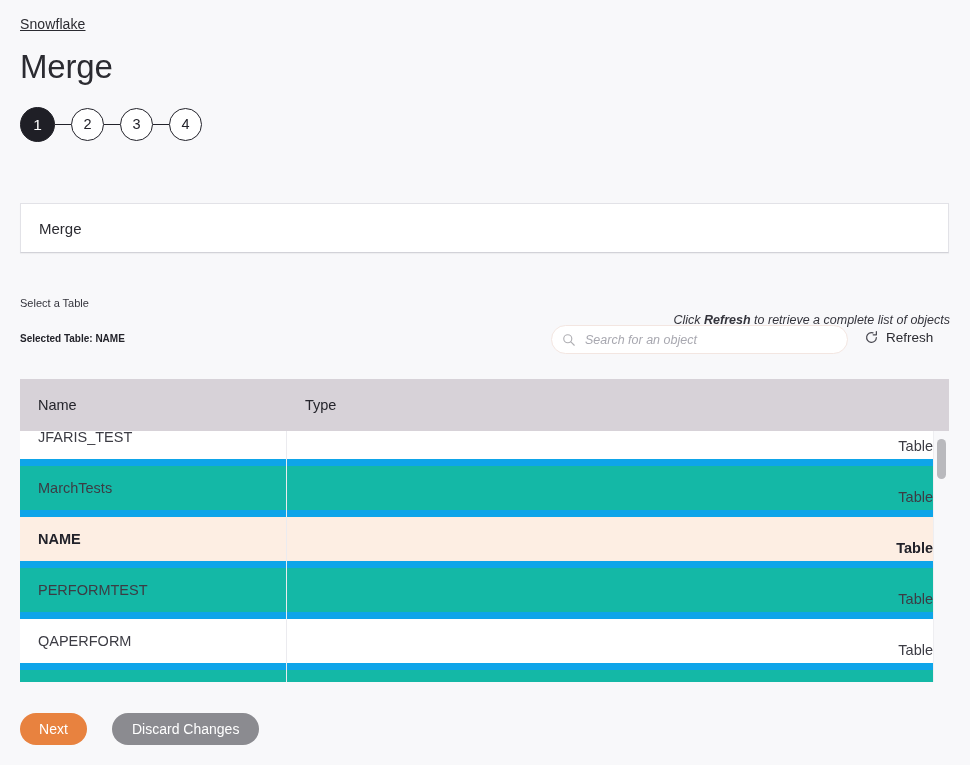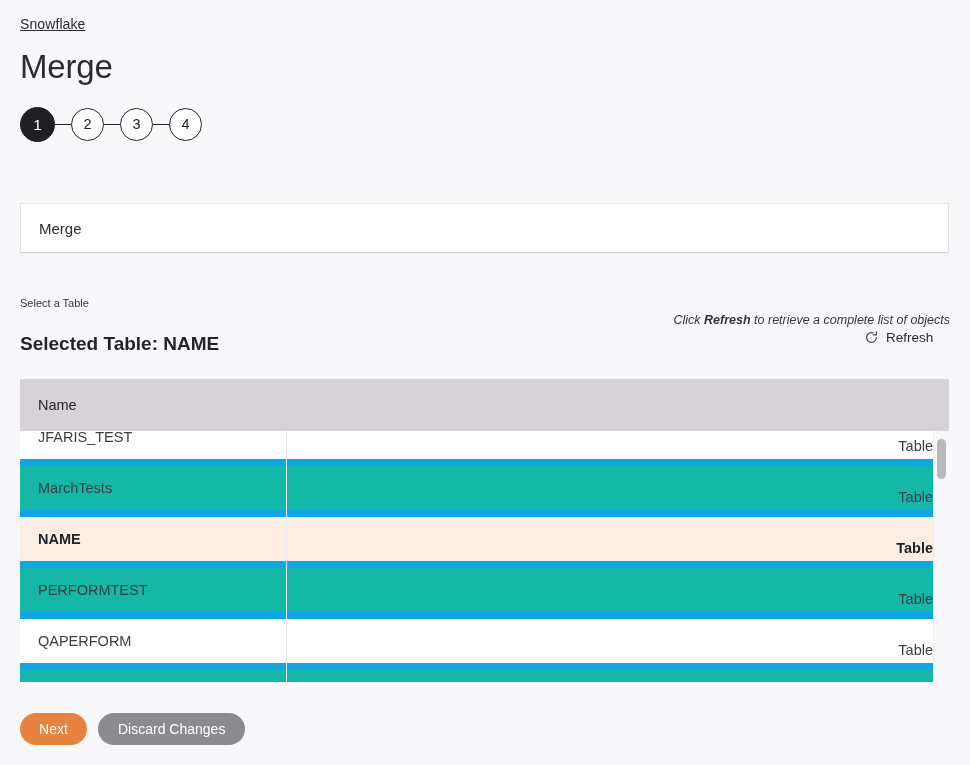--- a/index.html
+++ b/index.html
@@ -71,21 +71,21 @@
   }
   .hint {
     position: absolute; right: 20px; top: 313px;
     font-size: 12.5px; font-style: italic; color: #34343c;
     white-space: nowrap;
   }
   .hint b { font-style: italic; font-weight: 700; }
 
   .selected-table {
     position: absolute; left: 20px; top: 333px;
-    font-size: 19px; font-weight: 700; color: #23232a;
+    font-size: 10px; font-weight: 700; color: #23232a;
   }
 
   
   .search-wrap {
     position: absolute; left: 551px; top: 325px;
     width: 297px; height: 29px;
     background: #ffffff;
     border: 1px solid #f3e6e1;
     border-radius: 16px;
     display: flex; align-items: center;
@@ -150,21 +150,21 @@
   .scroll-track {
     position: absolute; right: 0; top: 52px; width: 16px; height: 251px;
     background: #f8f8fa; border-left: 1px solid #eeeef1; z-index: 4;
   }
   .scroll-thumb {
     position: absolute; left: 3px; top: 8px; width: 9px; height: 40px;
     background: #b9b9bd; border-radius: 5px; cursor: pointer;
   }
 
   
-  .footer { position: absolute; left: 20px; top: 713px; display: flex; gap: 11px; }
+  .footer { position: absolute; left: 20px; top: 713px; display: flex; gap: 25px; }
   .btn {
     border: 0; border-radius: 16px; height: 32px;
     font-family: "Liberation Sans", sans-serif;
     font-size: 14px; color: #ffffff; cursor: pointer;
     padding: 0 20px;
   }
   .btn-next { background: #e8823f; width: 67px; padding: 0; }
   .btn-discard { background: #8b8b90; text-align: center; }
 </style>
 </head>
@@ -192,20 +192,27 @@
   <input class="name-input" type="text" value="Merge" placeholder="Name" style="">
 
   <div class="select-label">Select a Table</div>
 
   <div class="hint">
     <span>Click </span><b>Refresh</b><span> to retrieve a complete list of objects</span>
   </div>
 
   <div class="selected-table">Selected Table: NAME</div>
 
+  <div class="search-wrap">
+    <svg class="search-icon" viewBox="0 0 16 16">
+      <circle cx="6.6" cy="6.6" r="4.6" fill="none" stroke="#6e6e76" stroke-width="1.3"></circle>
+      <line x1="10.1" y1="10.1" x2="14" y2="14" stroke="#6e6e76" stroke-width="1.3" stroke-linecap="round"></line>
+    </svg>
+    <input class="search-input" type="text" placeholder="Search for an object" value="" style="">
+  </div>
 
   <button class="refresh-btn">
     <svg class="refresh-icon" viewBox="0 0 16 16">
       <path d="M13.2 8A5.2 5.2 0 1 1 9.6 3.05" fill="none" stroke="#4a4a52" stroke-width="1.3" stroke-linecap="round"></path>
       <path d="M13.2 1.6 L13.2 5.1 L9.8 5.1" fill="none" stroke="#4a4a52" stroke-width="1.3" stroke-linecap="round" stroke-linejoin="round"></path>
     </svg>
     <span>Refresh</span>
   </button>
 
   <div class="table-box">
@@ -232,20 +239,21 @@
             <div class="cell cell-type">Table</div>
           </div>
           <div class="row alt">
             <div class="cell cell-name"></div>
             <div class="cell cell-type"></div>
           </div>
         </div>
     </div>
     <div class="tbl-header">
       <div class="th th-name">Name</div>
+      <div class="th th-type">Type</div>
     </div>
     <div class="scroll-track">
       <div class="scroll-thumb"></div>
     </div>
   </div>
 
   <div class="footer">
     <button class="btn btn-next">Next</button>
     <button class="btn btn-discard">Discard Changes</button>
   </div>

